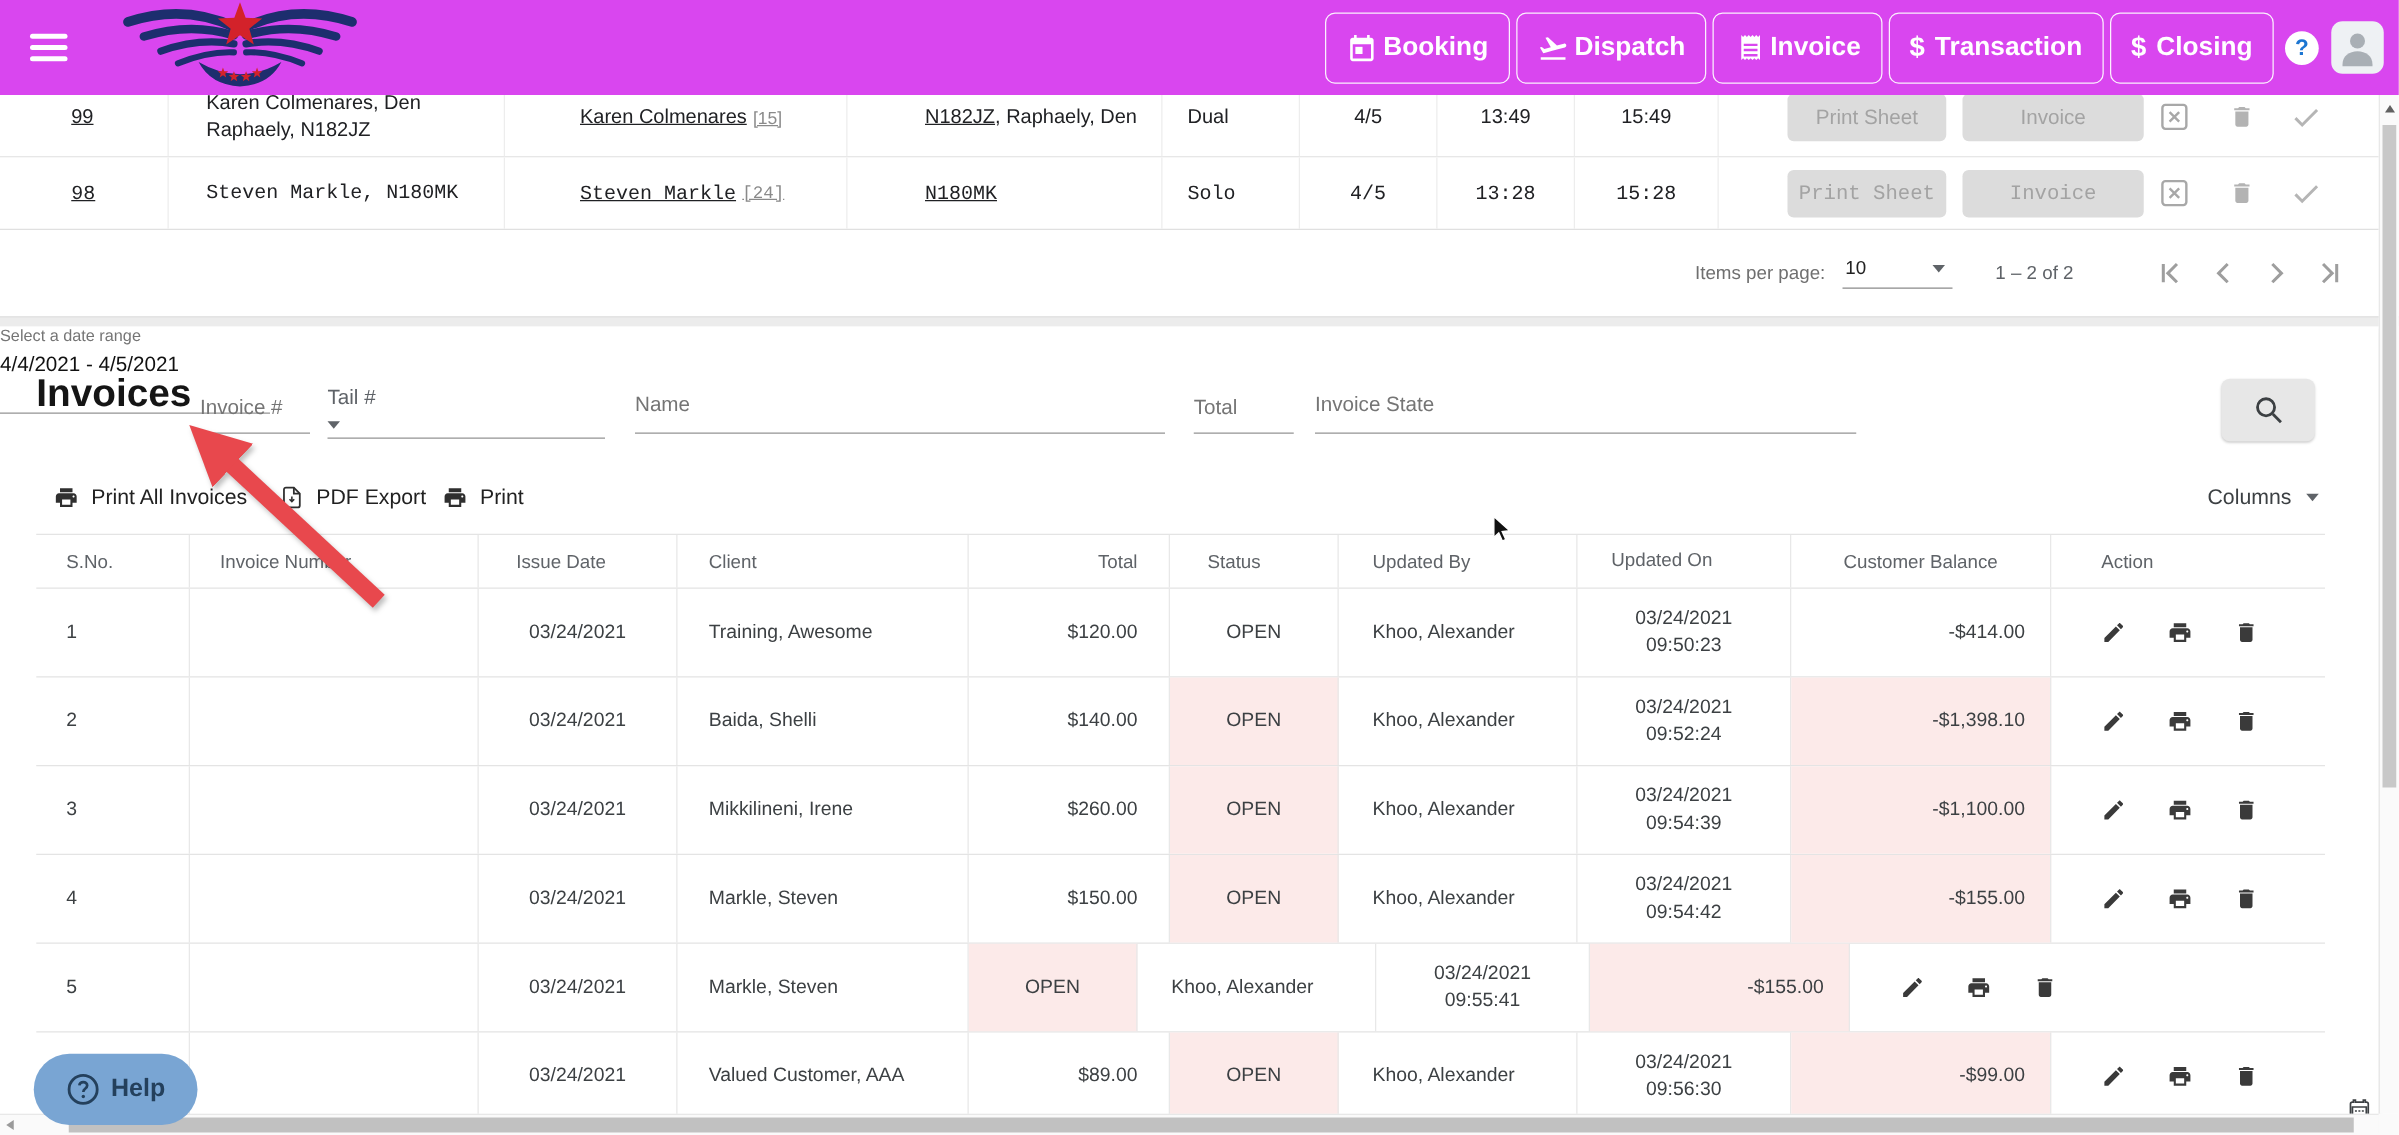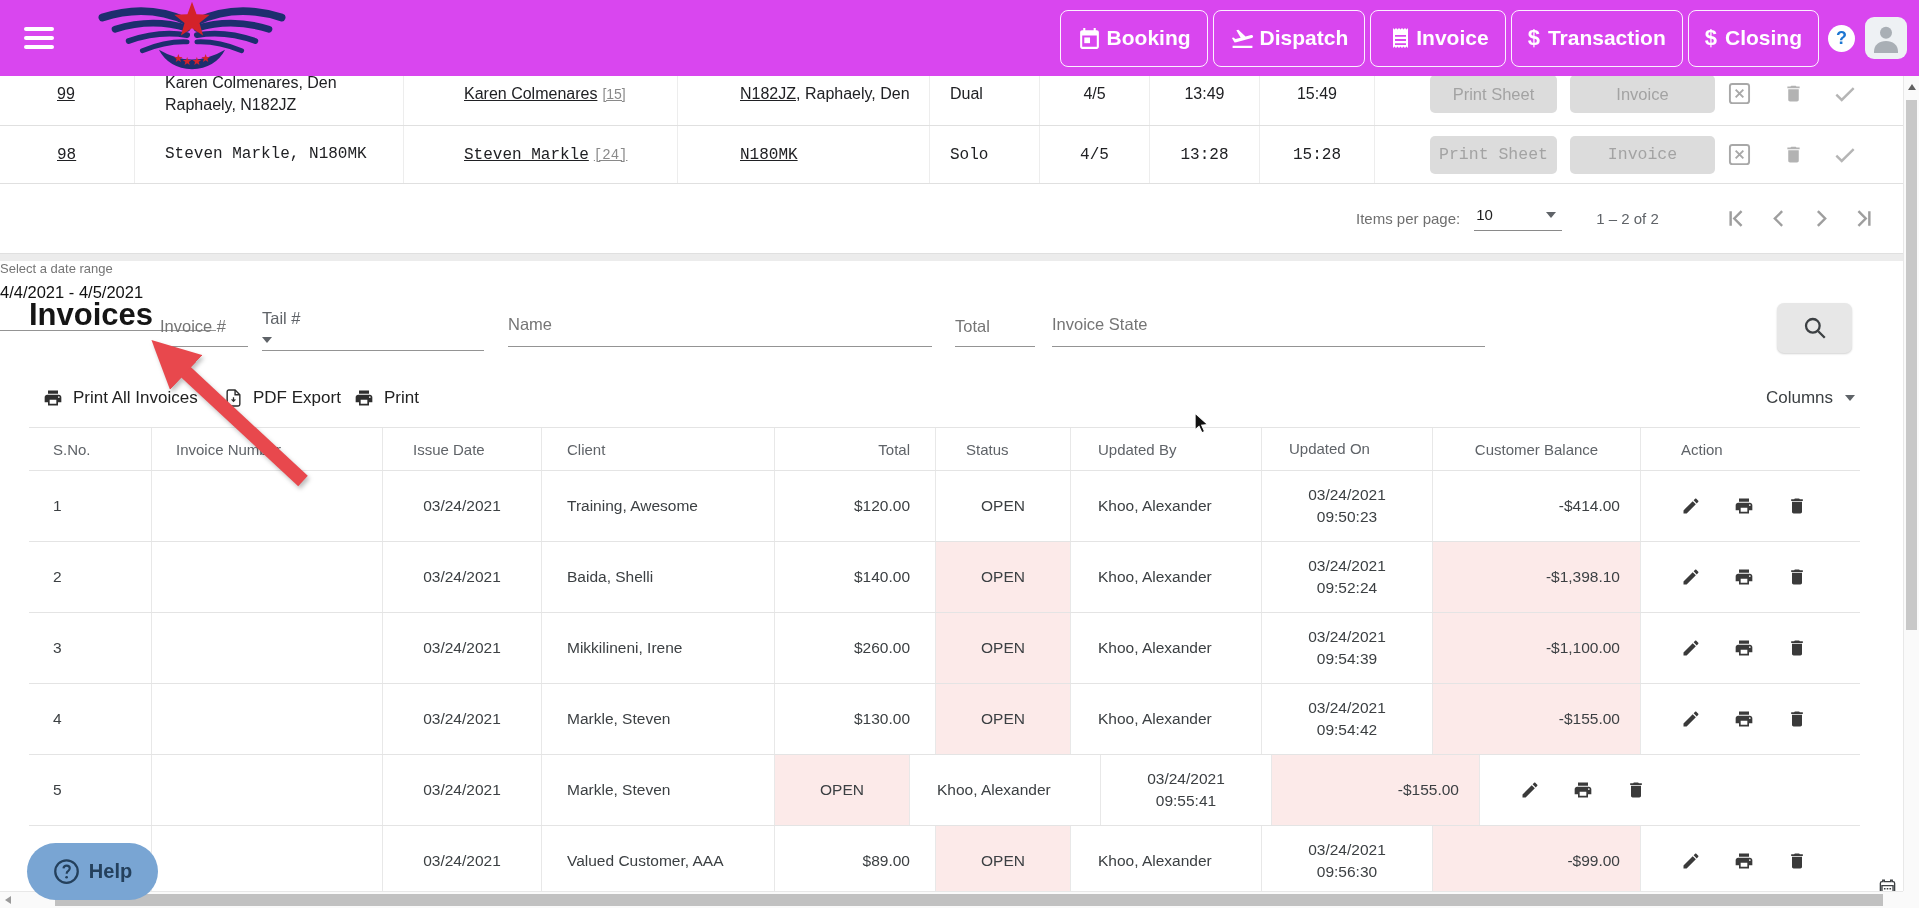--- a/index.html
+++ b/index.html
@@ -443,21 +443,21 @@
             <path d="M6 19c0 1.1.9 2 2 2h8c1.1 0 2-.9 2-2V7H6v12zM19 4h-3.5l-1-1h-5l-1 1H5v2h14V4z" fill="#3a3a3a"></path>
           </svg>
       </div>
     </div>
 
     <div class="irow ibody">
       <div class="ic0 csno">4</div>
       <div class="ic0 cinv"></div>
       <div class="ic0 cdate">03/24/2021</div>
       <div class="ic0 ccli">Markle, Steven</div>
-      <div class="ic0 ctot">$130.00</div>
+      <div class="ic0 ctot">$150.00</div>
       <div class="ic0 csta pink">OPEN</div>
       <div class="ic0 cupby">Khoo, Alexander</div>
       <div class="ic0 cupon">
           <span><span>03/24/2021</span><br><span>09:54:42</span></span>
         </div>
       <div class="ic0 cbal pink">-$155.00</div>
       <div class="ic0 cact">
         <svg class="act-ic" width="20" height="20" viewBox="0 0 24 24">
             <path d="M3 17.25V21h3.75L17.81 9.94l-3.75-3.75L3 17.25zM20.71 7.04c.39-.39.39-1.02 0-1.41l-2.34-2.34c-.39-.39-1.02-.39-1.41 0l-1.83 1.83 3.75 3.75 1.83-1.83z" fill="#3a3a3a"></path>
           </svg>

